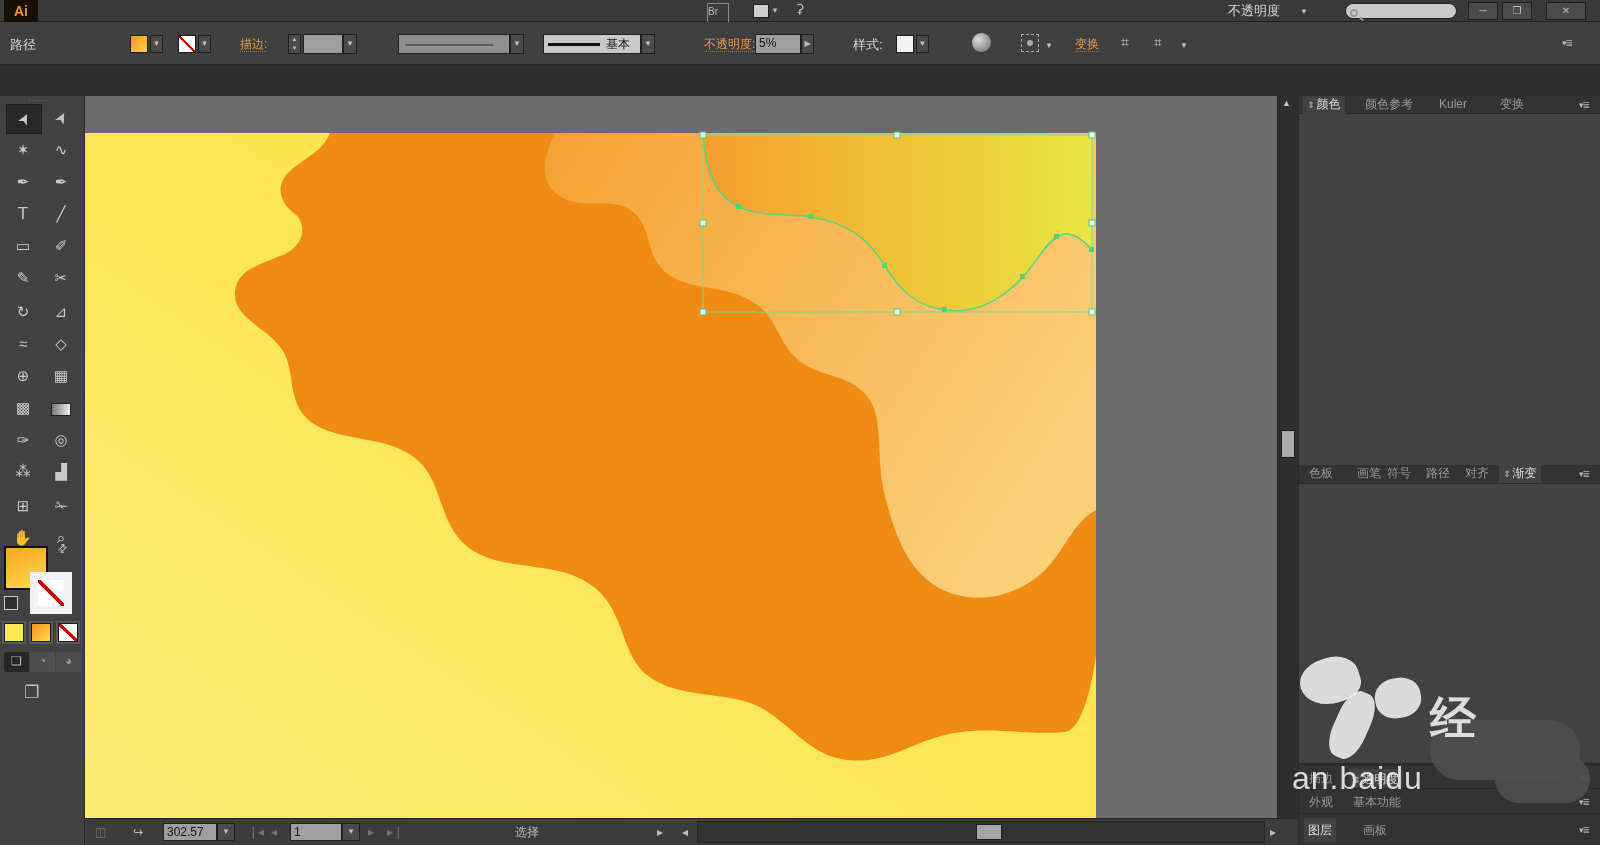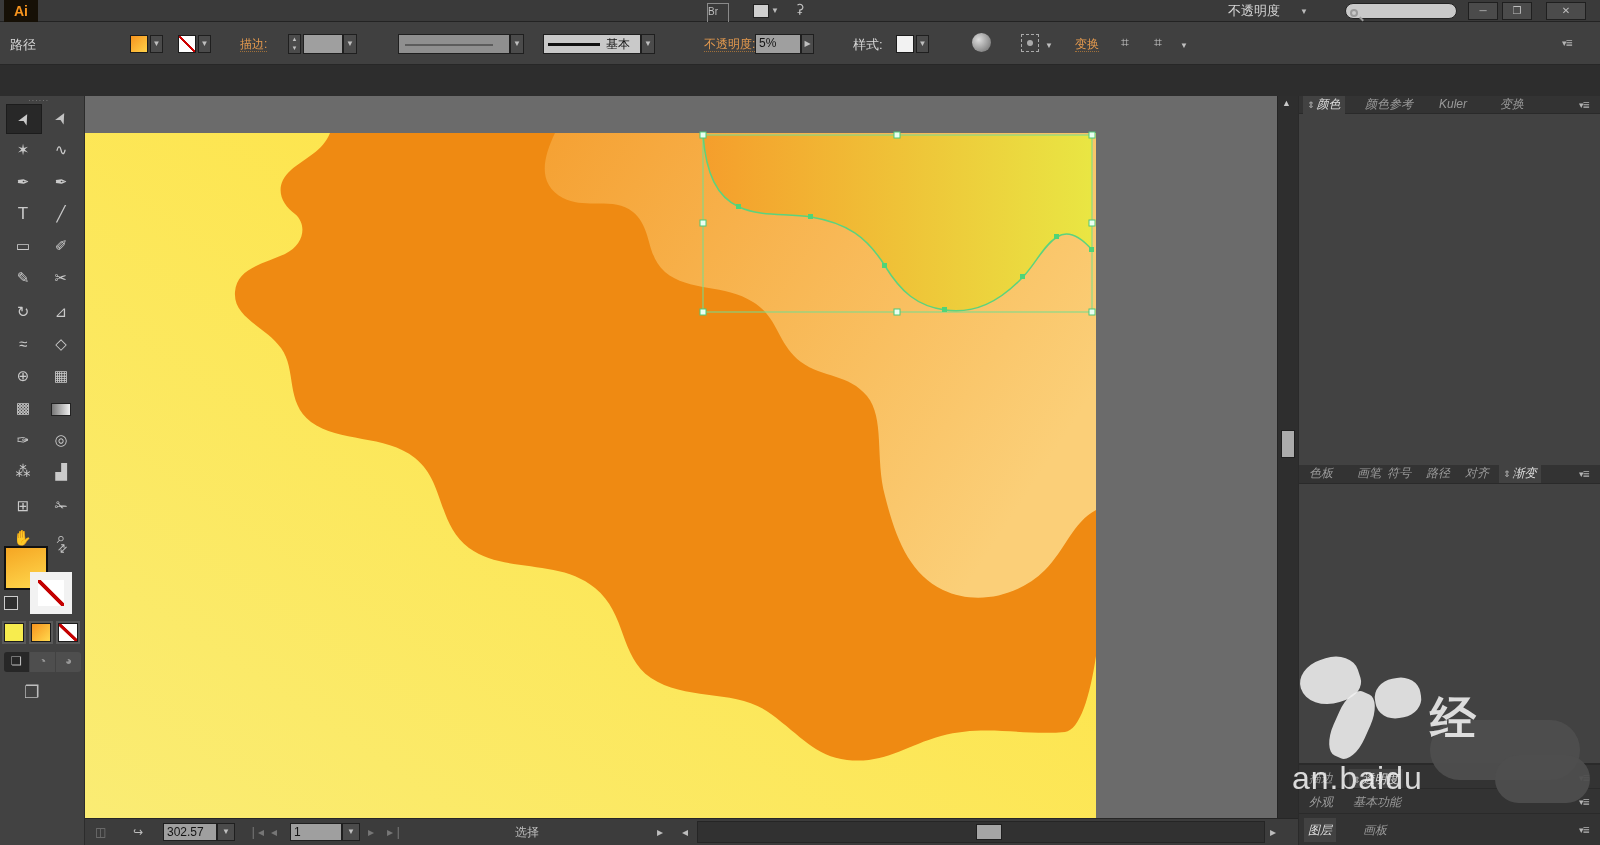--- a/index.html
+++ b/index.html
@@ -19,21 +19,21 @@
   .olink{color:#e59a4e;border-bottom:1px dotted #a0703a;font-size:12px;line-height:14px;}
   .sw{border:1px solid #1c1c1c;}
   
   .toolbar{left:0;top:96px;width:85px;height:749px;background:#424242;border-right:1px solid #2c2c2c;}
   .tc{position:absolute;width:34px;height:28px;text-align:center;color:#cacaca;font-size:15px;line-height:28px;}
   .tc.sel{background:#282828;border:1px solid #1c1c1c;}
   .rot{display:inline-block;transform:rotate(-62deg);}
   
   .dock{left:1298px;top:96px;width:302px;height:749px;background:#424242;border-left:1px solid #2a2a2a;}
   .ptabrow{position:absolute;left:0;width:302px;background:#333333;border-bottom:1px solid #2a2a2a;}
-  .ptab{position:absolute;font-size:12px;color:#9a9a9a;line-height:17px;padding:0 4px;white-space:nowrap;font-style:italic;}
+  .ptab{position:absolute;font-size:12px;color:#9a9a9a;line-height:17px;padding:0 4px;white-space:nowrap;}
   .ptab.on{background:#424242;color:#dedede;}
   .ptab.dia::before{content:"⇕";font-size:9px;margin-right:2px;color:#b5b5b5;}
   .pmenu{position:absolute;color:#b5b5b5;font-size:9px;letter-spacing:-1px;}
   .statusbar{left:85px;top:818px;width:1213px;height:27px;background:#3c3c3c;border-top:1px solid #262626;}
   .sb{color:#bdbdbd;font-size:12px;line-height:27px;}
   .dim{opacity:.45;}
   .mag{display:inline-block;width:8px;height:8px;border:2px solid #9a9a9a;border-radius:50%;position:relative;}
   .mag::after{content:"";position:absolute;left:7px;top:7px;width:5px;height:2px;background:#9a9a9a;transform:rotate(45deg);}
   .wm{color:#f2f2f2;opacity:.88;}
 </style>

